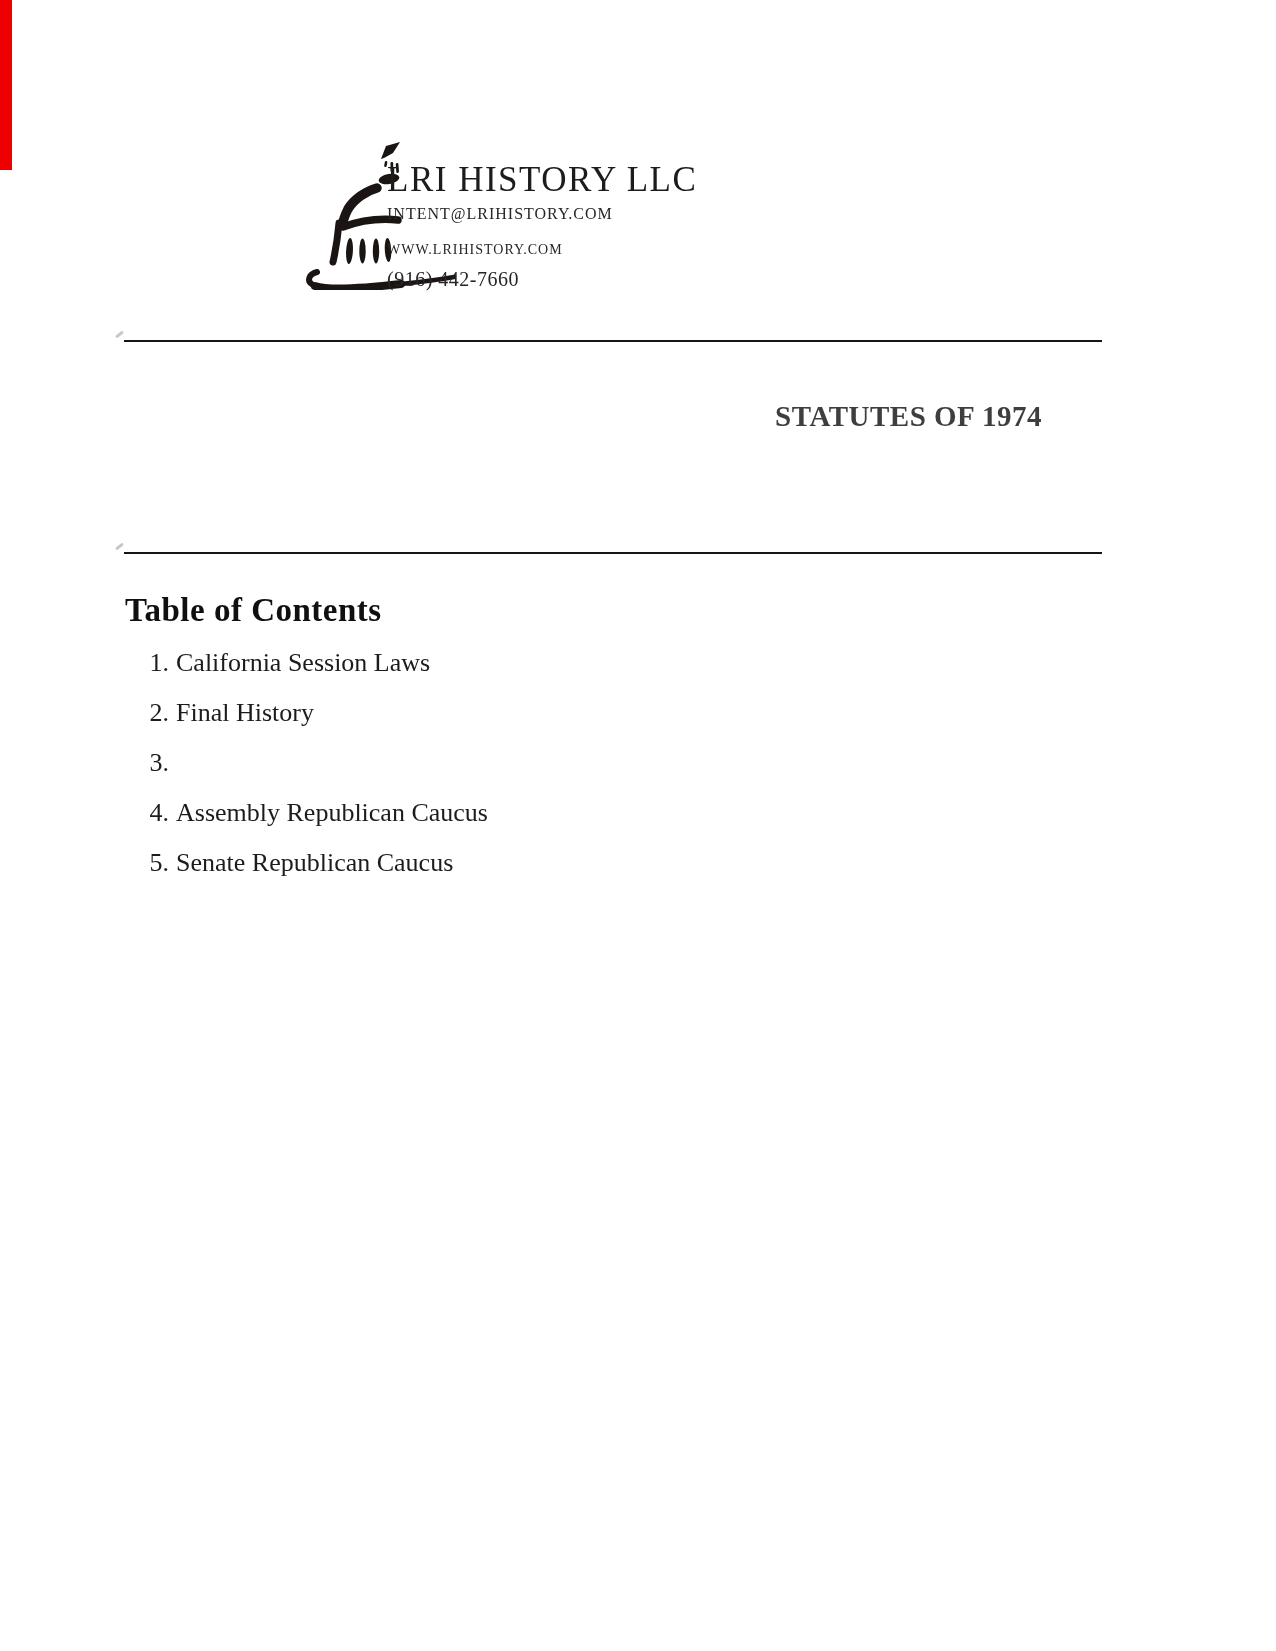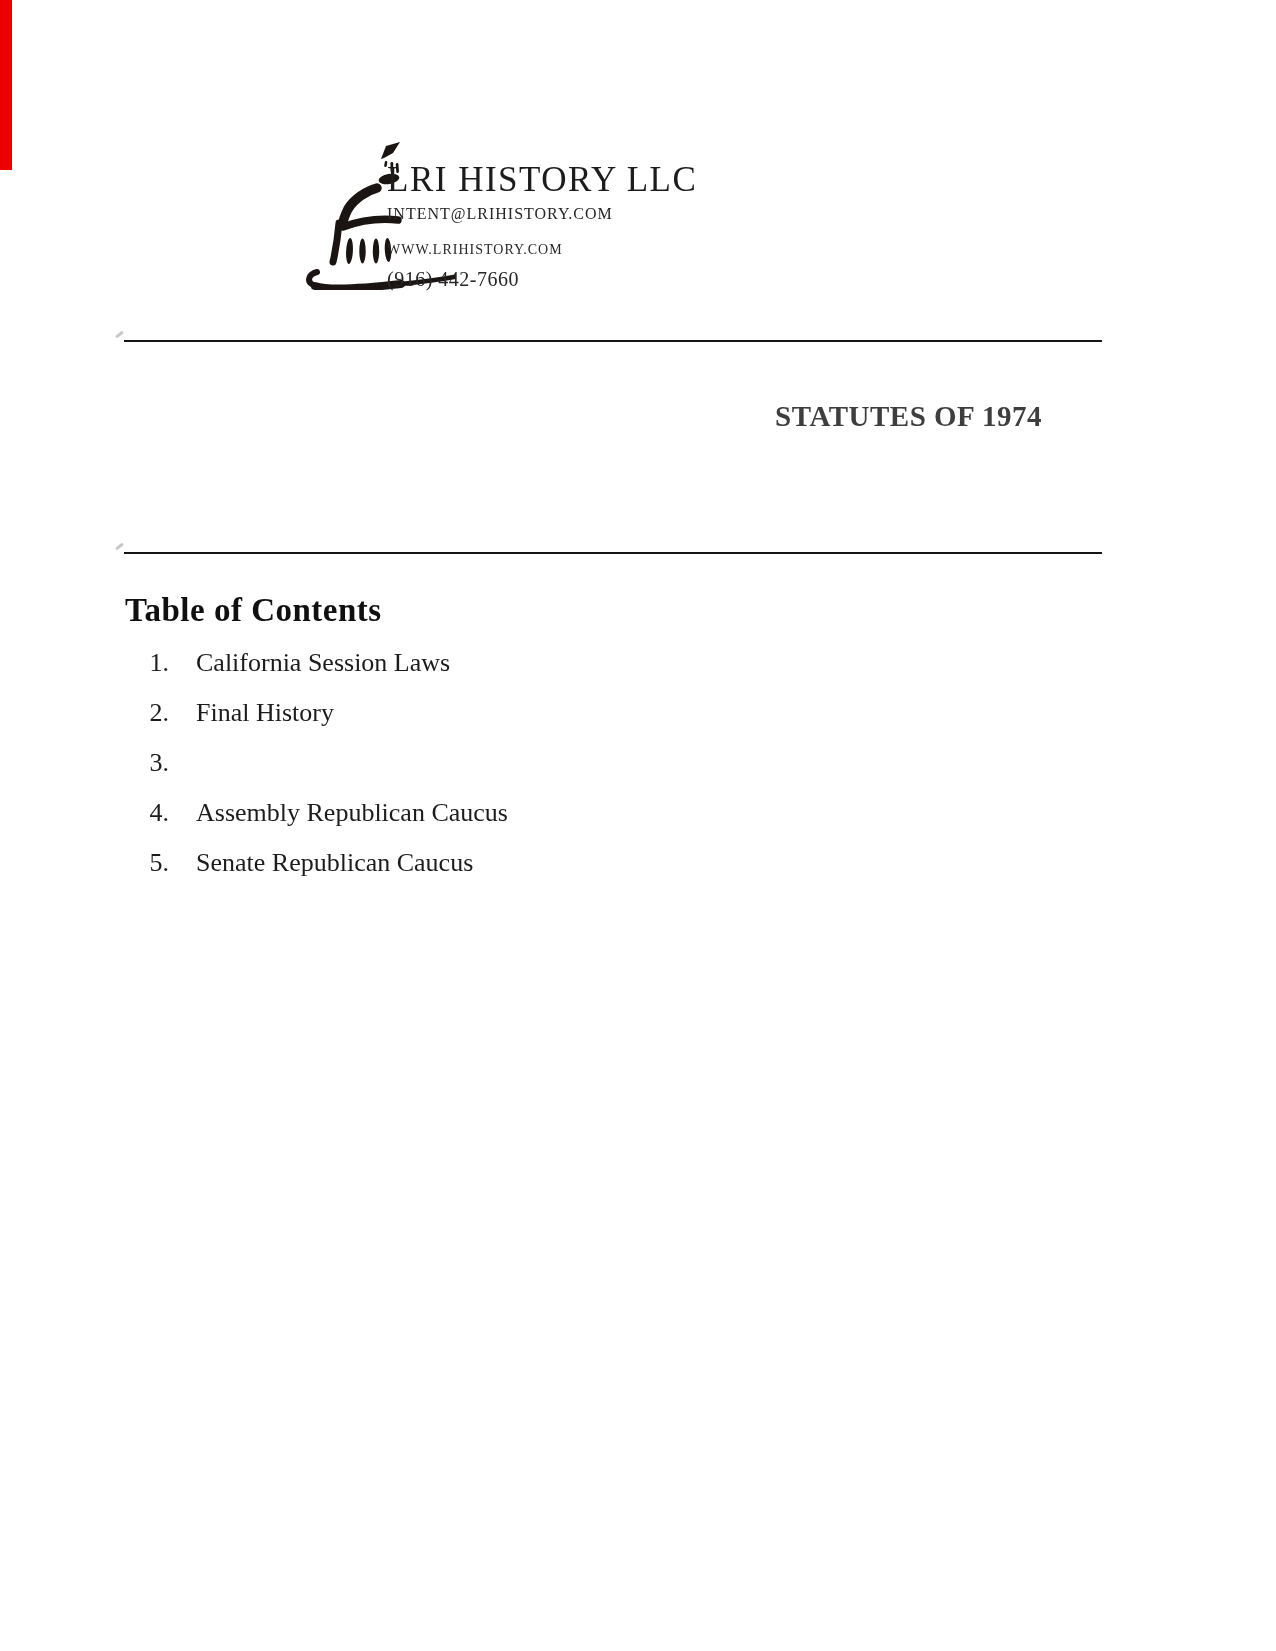--- a/index.html
+++ b/index.html
@@ -55,21 +55,21 @@
   
   #toc-title{
     left:125px;top:584px;
     font-size:33px;font-weight:bold;color:#101010;
     letter-spacing:0.5px;
     margin-top:8px;
   }
   #toc-list{left:0;top:648px;width:700px;}
   .toc-row{position:relative;height:50px;font-size:26px;color:#1c1c1c;}
   .toc-num{position:absolute;left:143px;width:26px;text-align:right;}
-  .toc-label{position:absolute;left:196px;}
+  .toc-label{position:absolute;left:176px;}
 </style>
 </head>
 <body>
 
 <div id="red-stripe" class="abs"></div>
 
 <svg id="logo" class="abs" viewBox="0 0 165 160">
   <g fill="#1a1512" stroke="none">
     <polygon points="85,29 90,16 104,12 97,23 88,28"></polygon>
     <rect x="88.5" y="31" width="2.5" height="6" rx="1.2" transform="rotate(10 89.7 34)"></rect>

